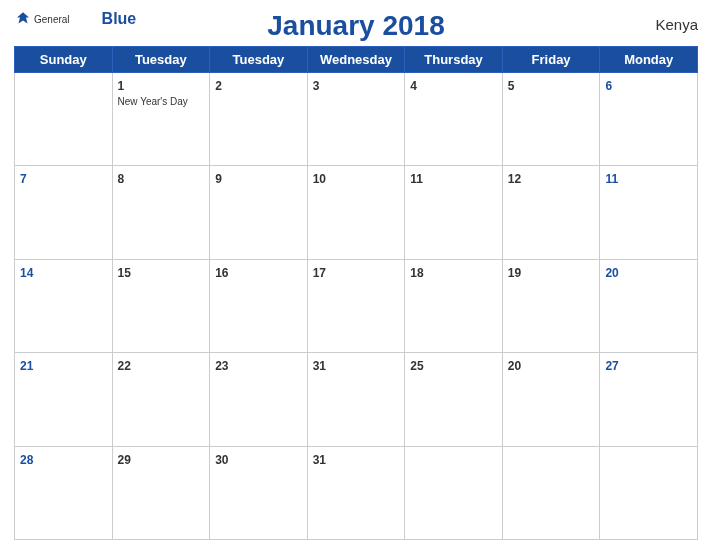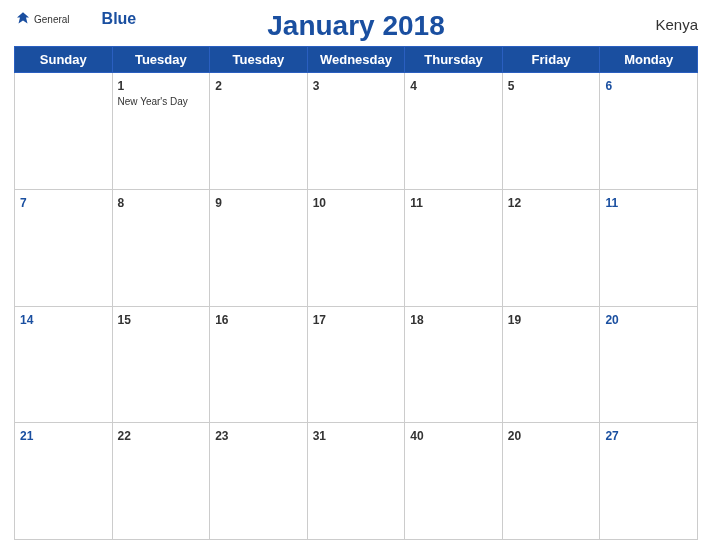--- a/index.html
+++ b/index.html
@@ -161,19 +161,28 @@
           <td><span class="day-number">17</span></td>
           <td><span class="day-number">18</span></td>
           <td><span class="day-number">19</span></td>
           <td><span class="day-number saturday">20</span></td>
         </tr>
         <tr>
           <td><span class="day-number sunday">21</span></td>
           <td><span class="day-number">22</span></td>
           <td><span class="day-number">23</span></td>
           <td><span class="day-number">31</span></td>
-          <td><span class="day-number">40</span></td>
+          <td><span class="day-number">25</span></td>
           <td><span class="day-number">20</span></td>
           <td><span class="day-number saturday">27</span></td>
+        </tr>
+        <tr>
+          <td><span class="day-number sunday">28</span></td>
+          <td><span class="day-number">29</span></td>
+          <td><span class="day-number">30</span></td>
+          <td><span class="day-number">31</span></td>
+          <td class="empty-cell"></td>
+          <td class="empty-cell"></td>
+          <td class="empty-cell"></td>
         </tr>
       </tbody>
   </table>
 </div>
 
 </body></html>

